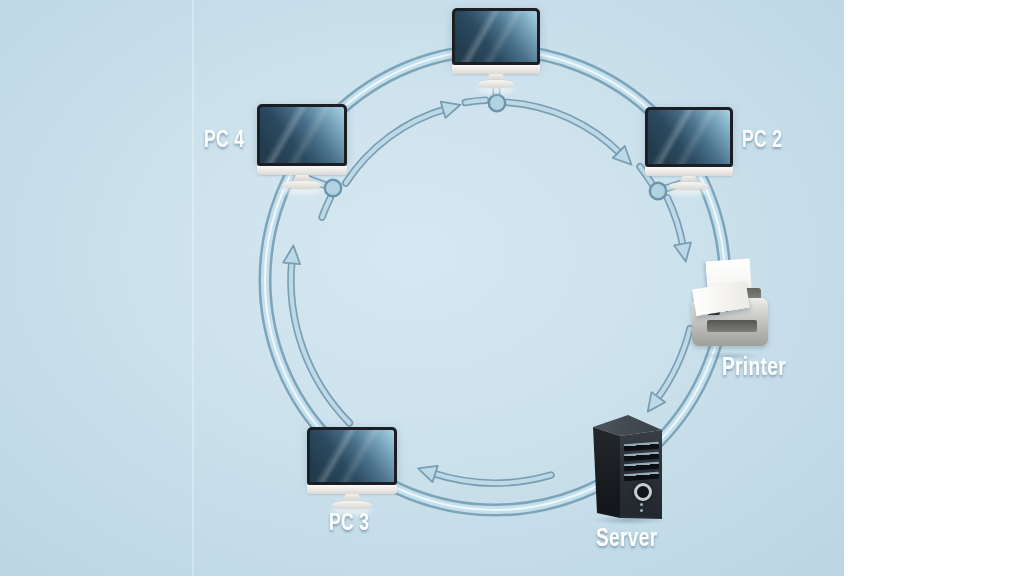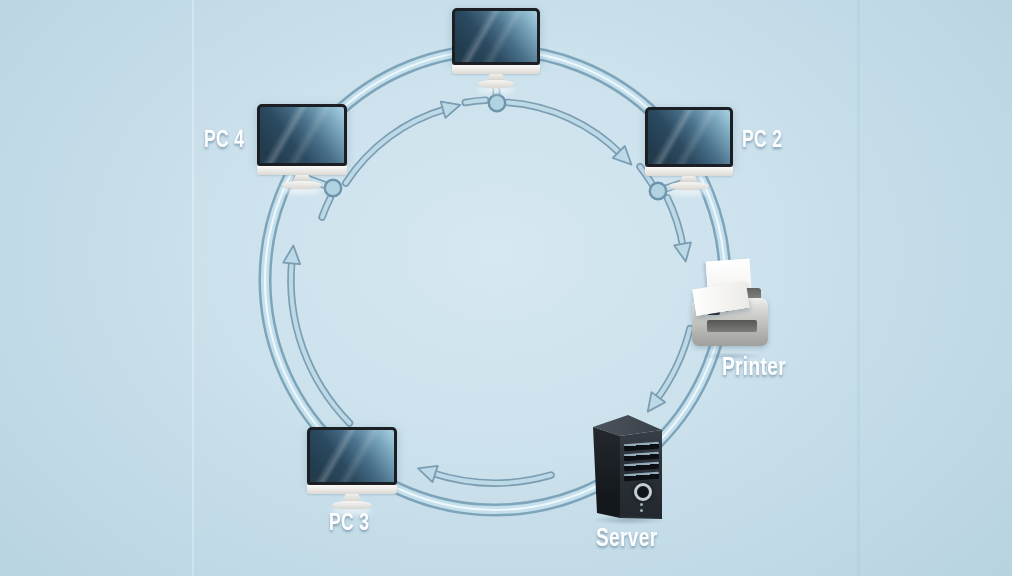--- a/index.html
+++ b/index.html
@@ -1,17 +1,17 @@
 <!DOCTYPE html>
 <html><head>
 <meta charset="utf-8">
 <style>
   html,body{margin:0;padding:0;}
   body{width:1024px;height:576px;overflow:hidden;font-family:"Liberation Sans",sans-serif;}
-  .stage{position:relative;width:1012px;height:576px;
+  .stage{position:relative;width:844px;height:576px;
     background:radial-gradient(ellipse 720px 520px at 49% 44%, #d6e8f1 0%, #cbe1ec 40%, #bed8e5 75%, #b6d1df 100%);}
   .seams{position:absolute;inset:0;pointer-events:none;
     background:
       linear-gradient(90deg, rgba(255,255,255,0) 0 192px, rgba(255,255,255,.28) 192px 194px, rgba(255,255,255,0) 194px 100%),
       linear-gradient(90deg, rgba(255,255,255,0) 0 857px, rgba(125,160,182,.10) 857px 860px, rgba(255,255,255,0) 860px 100%);}
   svg#net-svg{position:absolute;left:0;top:0;}
 
   
   .monitor{position:absolute;}
   .monitor .screen{position:absolute;left:0;top:0;right:0;border:3px solid #1b1f23;border-radius:5px 5px 3px 3px;

